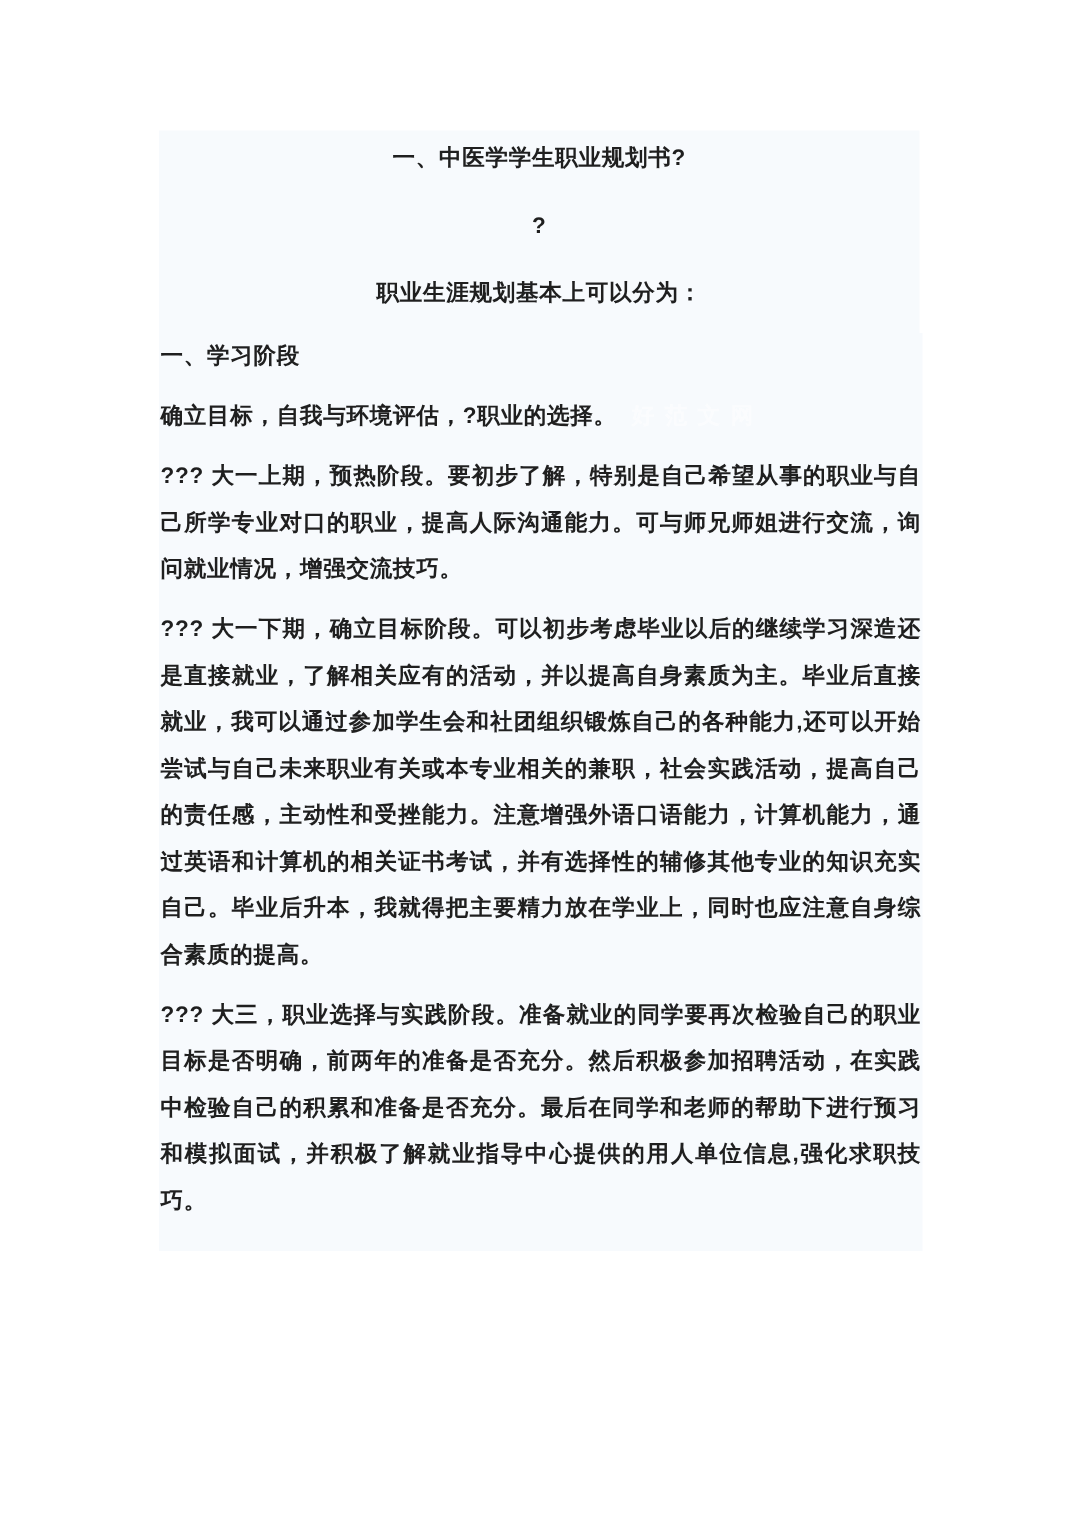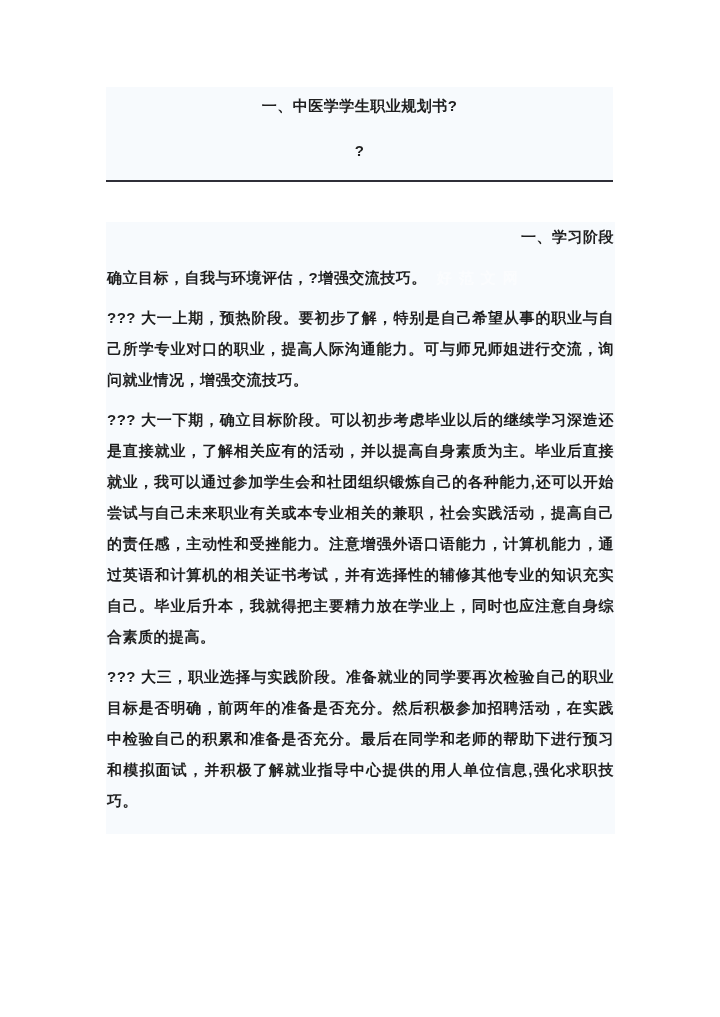--- a/index.html
+++ b/index.html
@@ -37,45 +37,45 @@
   }
   .body-panel {
     top: 222px;
     padding: 0 1px 9px 1px;
   }
   .body-panel p {
     margin: 0 0 9px 0;
     text-align: justify;
   }
   .body-panel p.section-heading {
-    text-align: right;
-    font-family: Liberation Serif, serif;
+    text-align: left;
   }
   .watermark {
     color: #ffffff;
     opacity: 0.55;
     letter-spacing: 7px;
     margin-left: 10px;
     white-space: nowrap;
   }
 </style>
 </head>
 <body>
 
 <div class="page">
 
   <div class="panel header-panel">
     <p>一、中医学学生职业规划书?</p>
     <p>?</p>
+    <p>职业生涯规划基本上可以分为：</p>
   </div>
 
   <div class="panel body-panel">
     <p class="section-heading">一、学习阶段</p>
 
-    <p><span>确立目标，自我与环境评估，?增强交流技巧。</span><span class="watermark">好范文网</span></p>
+    <p><span>确立目标，自我与环境评估，?职业的选择。</span><span class="watermark">好范文网</span></p>
 
     <p>??? 大一上期，预热阶段。要初步了解，特别是自己希望从事的职业与自己所学专业对口的职业，提高人际沟通能力。可与师兄师姐进行交流，询问就业情况，增强交流技巧。</p>
 
     <p>??? 大一下期，确立目标阶段。可以初步考虑毕业以后的继续学习深造还是直接就业，了解相关应有的活动，并以提高自身素质为主。毕业后直接就业，我可以通过参加学生会和社团组织锻炼自己的各种能力,还可以开始尝试与自己未来职业有关或本专业相关的兼职，社会实践活动，提高自己的责任感，主动性和受挫能力。注意增强外语口语能力，计算机能力，通过英语和计算机的相关证书考试，并有选择性的辅修其他专业的知识充实自己。毕业后升本，我就得把主要精力放在学业上，同时也应注意自身综合素质的提高。</p>
 
 
     <p>??? 大三，职业选择与实践阶段。准备就业的同学要再次检验自己的职业目标是否明确，前两年的准备是否充分。然后积极参加招聘活动，在实践中检验自己的积累和准备是否充分。最后在同学和老师的帮助下进行预习和模拟面试，并积极了解就业指导中心提供的用人单位信息,强化求职技巧。</p>
   </div>
 
 </div>

